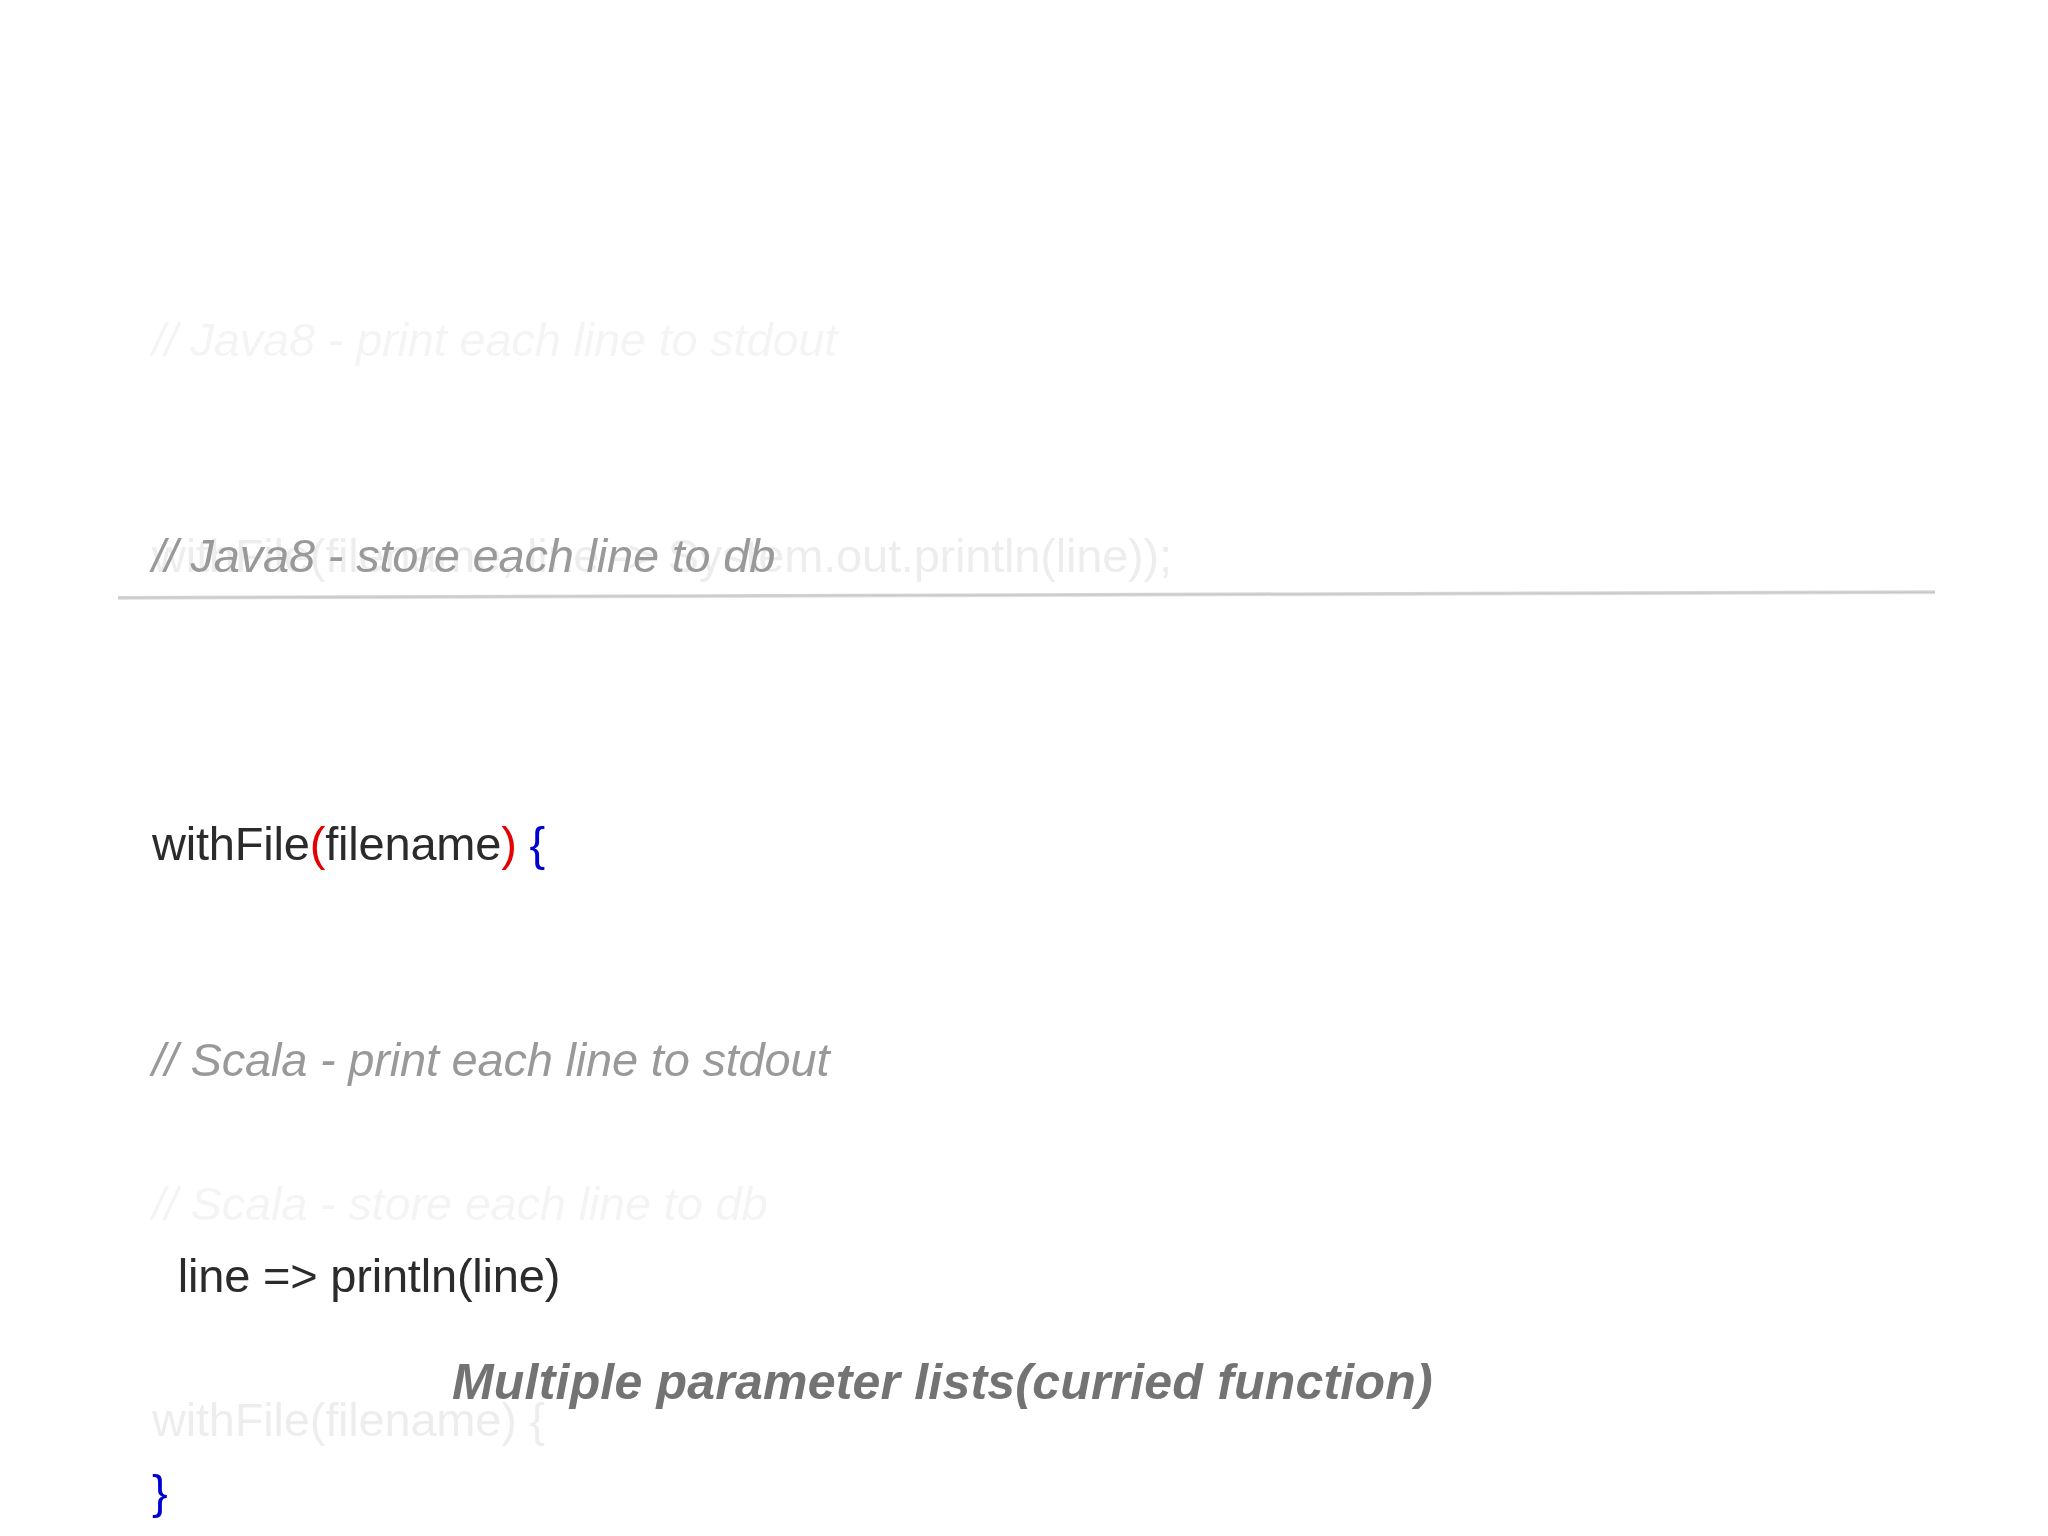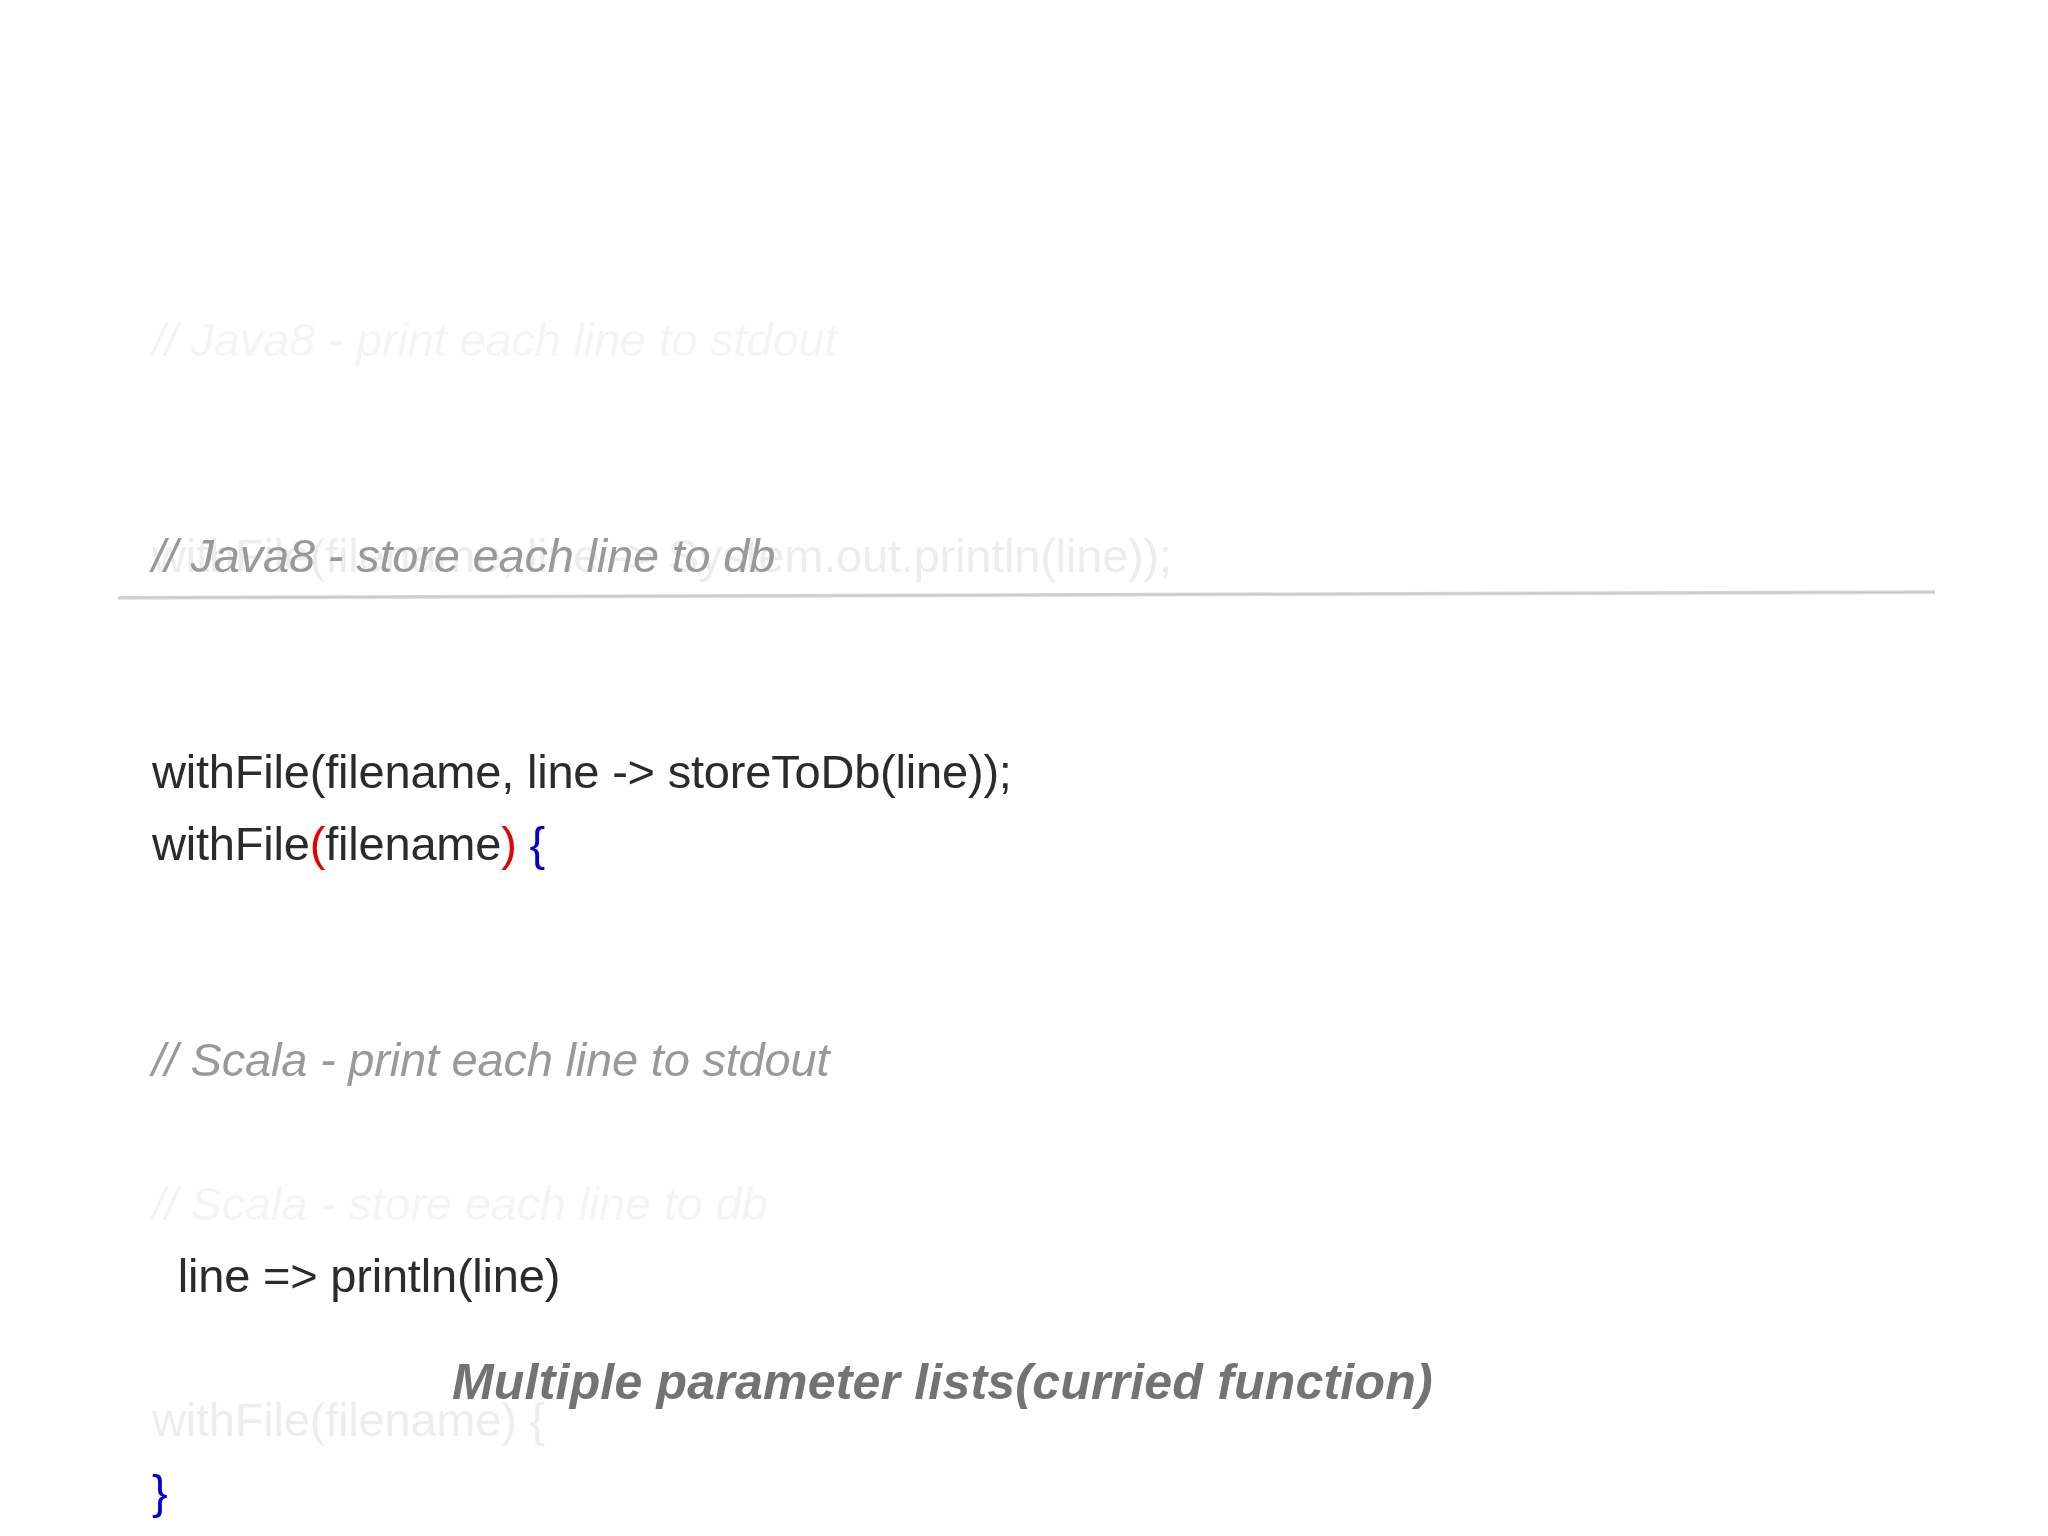--- a/index.html
+++ b/index.html
@@ -97,21 +97,20 @@
 
 <div class="slide">
 
   <div class="code-block ghost" id="block-java-print">
     <span class="code-line comment">// Java8 - print each line to stdout</span>
     <span class="code-line code">withFile(filename, line -&gt; System.out.println(line));</span>
   </div>
 
   <div class="code-block" id="block-java-store">
     <span class="code-line comment">// Java8 - store each line to db</span>
-    <span class="code-line code">withFile(filename, line -&gt; storeToDb(line));</span>
   </div>
 
   <div class="divider"></div>
 
   <div class="code-block" id="block-scala-print">
     <span class="code-line code"><span>withFile</span><span class="paren-red">(</span><span>filename</span><span class="paren-red">)</span><span> </span><span class="brace-blue">{</span></span>
     <span class="code-line comment">// Scala - print each line to stdout</span>
     <span class="code-line code">  line =&gt; println(line)</span>
     <span class="code-line brace-blue">}</span>
   </div>

